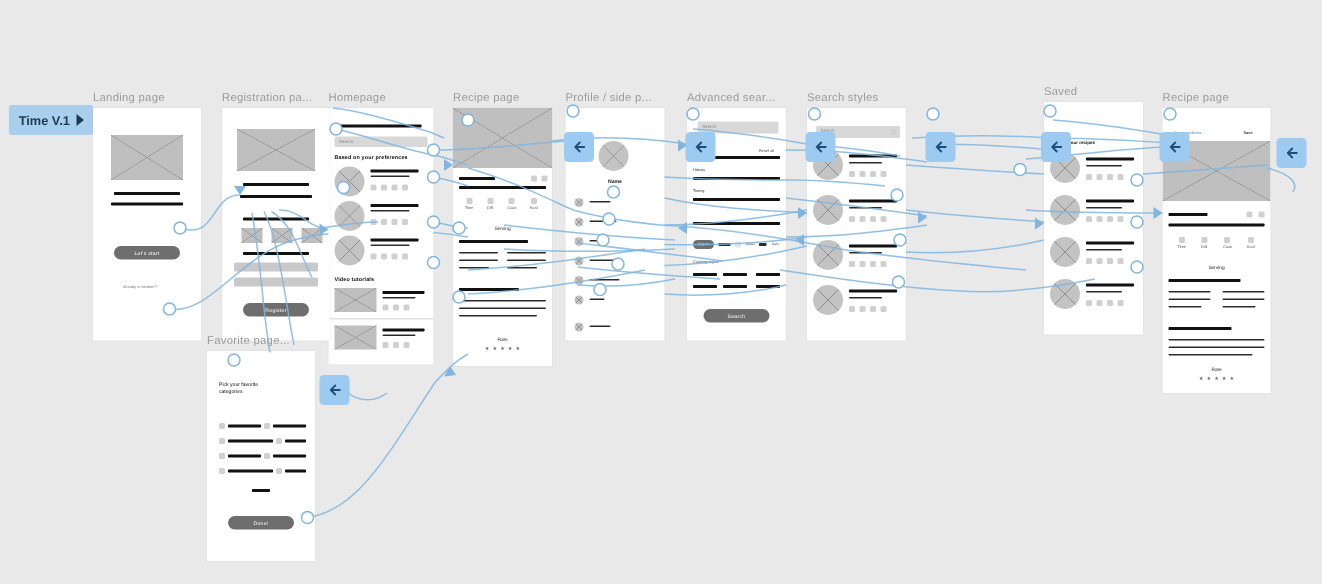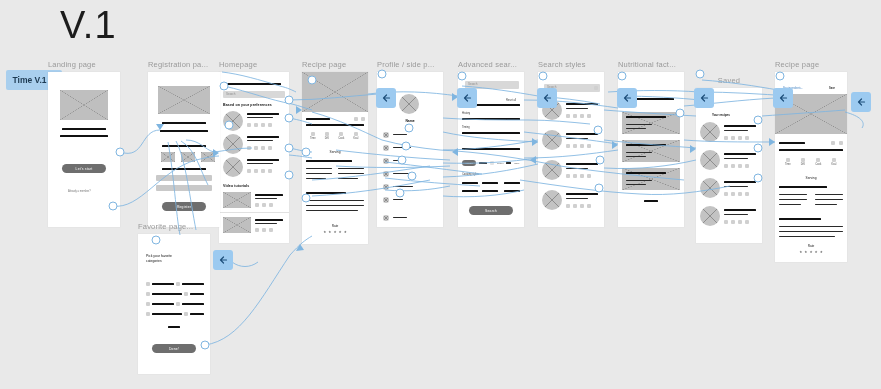--- a/index.html
+++ b/index.html
@@ -97,28 +97,27 @@
   #wires{position:absolute;left:0;top:0;width:881px;height:389px;z-index:30;pointer-events:none;}
   #wires path{fill:none;stroke:#7fb5e0;stroke-width:1;opacity:.85;}
   #wires circle{fill:#ffffff;stroke:#7fb5e0;stroke-width:1;}
   #wires polygon{fill:#7fb5e0;}
 </style>
 </head>
 <body>
 
 <div id="canvas">
 
-  <div class="page-title">V.1</div>
 
   <div class="flow-badge">
     <span>Time V.1</span>
     <span class="tri"></span>
   </div>
 
-  <div class="screen" style="left:48px;top:60px;width:52px;">
+  <div class="screen" style="left:62px;top:60px;width:52px;">
     <div class="screen-label">Landing page</div>
     <div class="frame" style="width:72px;height:155px;">
       <div class="img-x" style="position:absolute;left:12px;top:18px;width:48px;height:30px;"></div>
       <div class="bar" style="position:absolute;left:14px;top:56px;width:44px;"></div>
       <div class="bar" style="position:absolute;left:12px;top:63px;width:48px;"></div>
       <div class="pill" style="position:absolute;left:14px;top:92px;width:44px;">Let's start</div>
       <div style="position:absolute;left:20px;top:118px;font-size:2.6px;color:#777;">Already a member?</div>
     </div>
   </div>
 
@@ -445,46 +444,22 @@
         <div class="row" style="position:absolute;left:28px;top:132px;gap:3px;">
             <div class="sq"></div>
             <div class="sq"></div>
             <div class="sq"></div>
             <div class="sq"></div>
           </div>
       </div>
     </div>
   </div>
 
-  <div class="screen" style="left:618px;top:60px;width:66px;">
-    <div class="screen-label">Nutritional fact...</div>
-    <div class="frame" style="width:66px;height:155px;">
-      <div class="bar" style="position:absolute;left:14px;top:26px;width:42px;"></div>
-
-      <div>
-        <div class="img-x" style="position:absolute;left:4px;top:40px;width:58px;height:22px;"></div>
-        <div class="bar" style="position:absolute;left:8px;top:44px;width:40px;"></div>
-        <div class="bar thin" style="position:absolute;left:8px;top:52px;width:26px;"></div>
-        <div class="bar thin" style="position:absolute;left:8px;top:56px;width:20px;"></div>
-
-        <div class="img-x" style="position:absolute;left:4px;top:68px;width:58px;height:22px;"></div>
-        <div class="bar" style="position:absolute;left:8px;top:72px;width:40px;"></div>
-        <div class="bar thin" style="position:absolute;left:8px;top:80px;width:26px;"></div>
-        <div class="bar thin" style="position:absolute;left:8px;top:84px;width:20px;"></div>
-
-        <div class="img-x" style="position:absolute;left:4px;top:96px;width:58px;height:22px;"></div>
-        <div class="bar" style="position:absolute;left:8px;top:100px;width:40px;"></div>
-        <div class="bar thin" style="position:absolute;left:8px;top:108px;width:26px;"></div>
-        <div class="bar thin" style="position:absolute;left:8px;top:112px;width:20px;"></div>
-      </div>
-      <div class="bar" style="position:absolute;left:26px;top:128px;width:14px;"></div>
-    </div>
-  </div>
-
-  <div class="screen" style="left:696px;top:76px;width:66px;text-align:center;">
+
+  <div class="screen" style="left:696px;top:56px;width:66px;">
     <div class="screen-label">Saved</div>
     <div class="frame" style="width:66px;height:155px;">
       <div style="position:absolute;left:16px;top:25px;font-size:3px;color:#111;font-weight:bold;">Your recipes</div>
 
       <div>
         <div style="position:absolute;left:4px;top:34px;">
             <div class="circ" style="width:20px;height:20px;"></div>
           </div>
         <div class="bar" style="position:absolute;left:28px;top:37px;width:32px;"></div>
         <div class="bar thin" style="position:absolute;left:28px;top:42px;width:24px;"></div>

